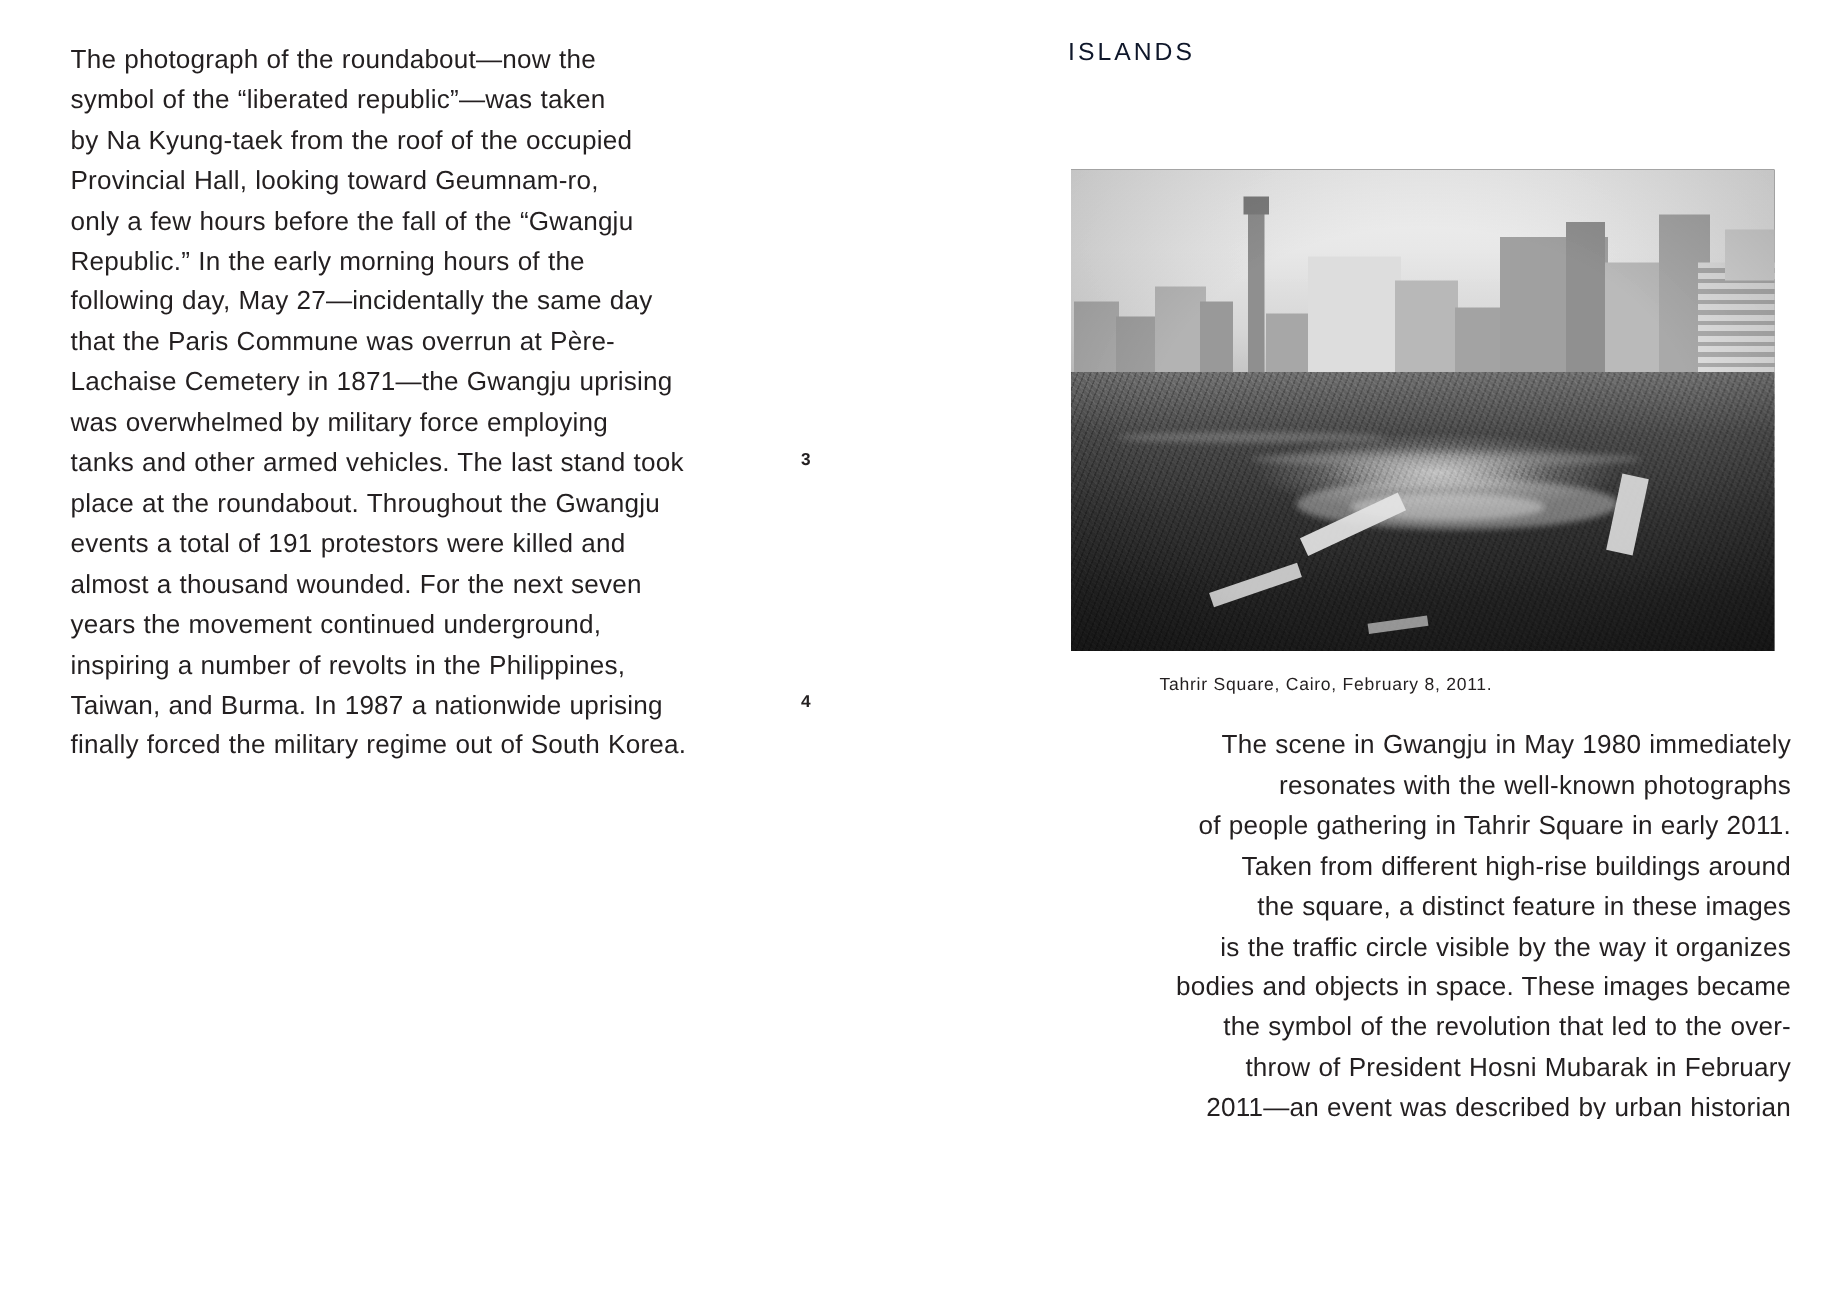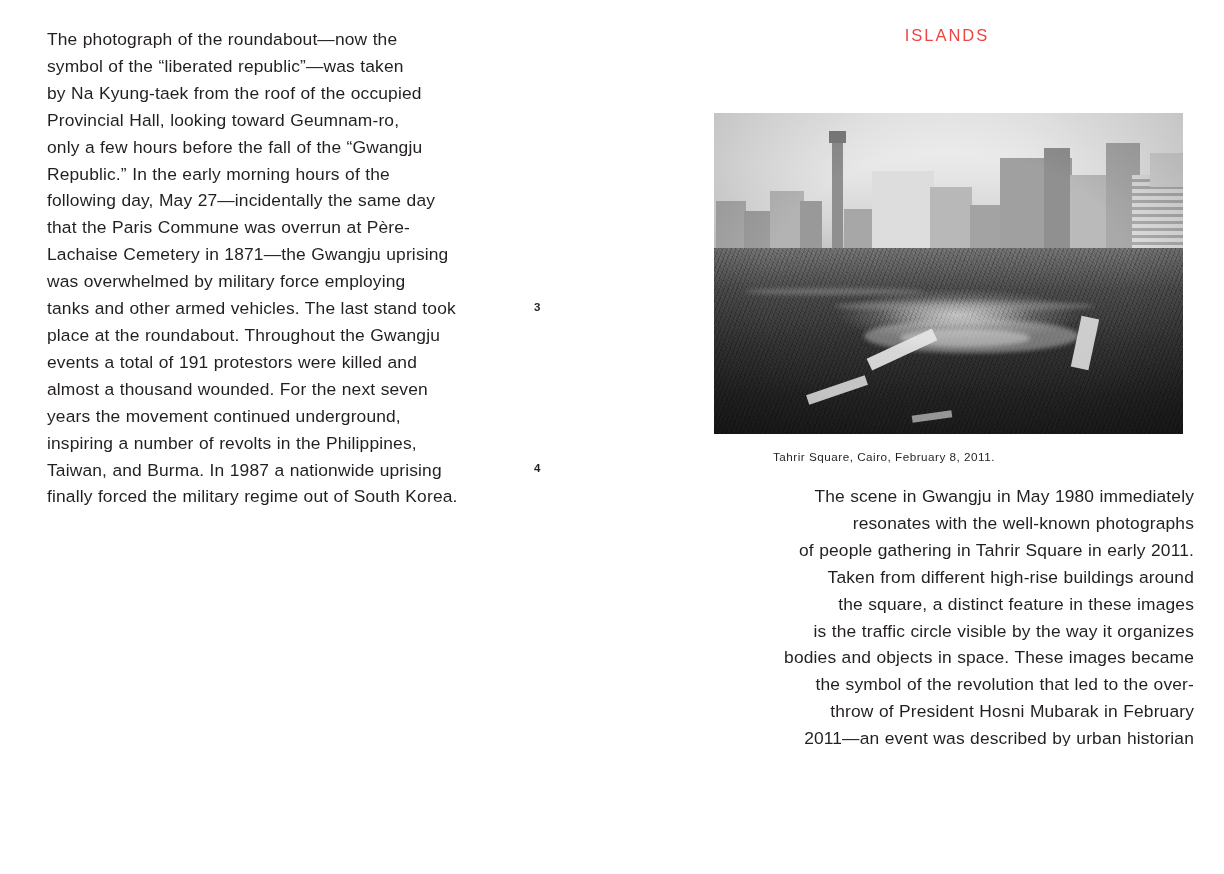--- a/index.html
+++ b/index.html
@@ -47,24 +47,23 @@
   #footnote-5 { left: 682px; top: 760px; }
 
   
   #right-column {
     position: absolute;
     left: 714px;
     top: 26px;
     width: 470px;
   }
   #running-head {
-    text-align: center;
     font-size: 16.5px;
     letter-spacing: 2.0px;
-    color: #ef4444;
+    color: #0f172a;
     width: 470px;
     margin-left: -2px;
   }
 
   
   #photo-figure {
     position: absolute;
     left: 714px;
     top: 113px;
     width: 469px;

